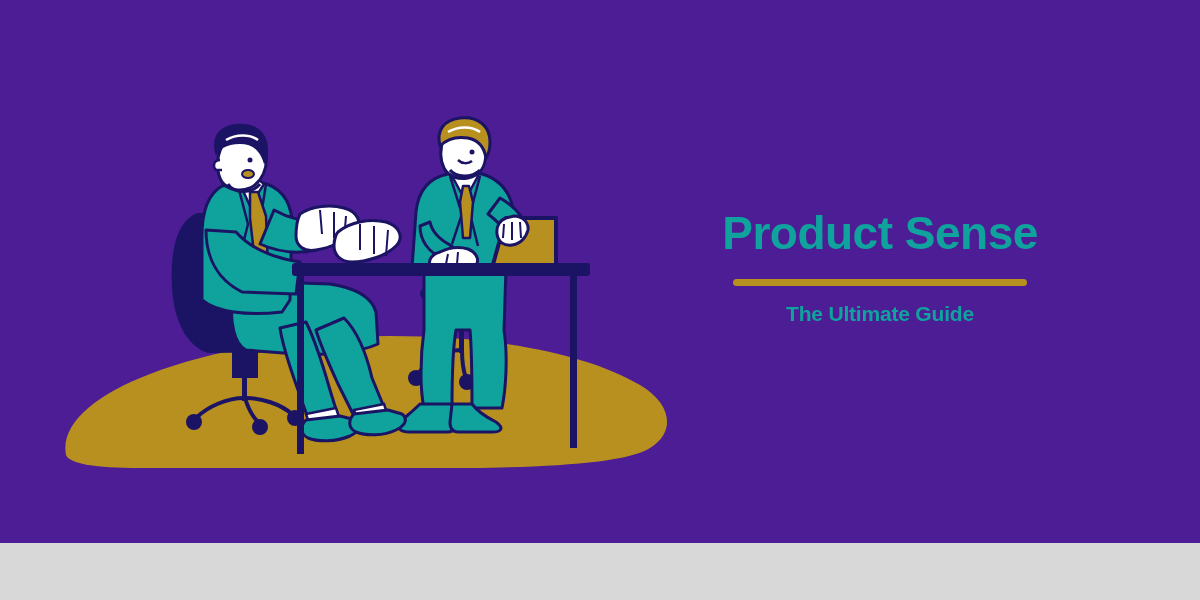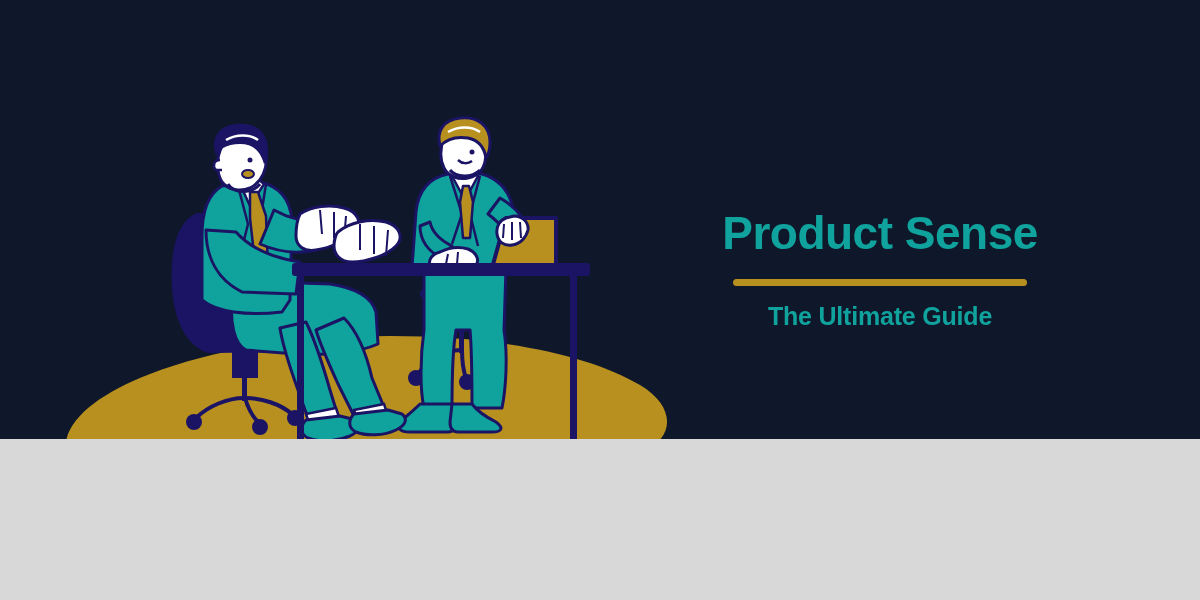--- a/index.html
+++ b/index.html
@@ -10,22 +10,22 @@
   body {
     width: 1200px;
     height: 600px;
     overflow: hidden;
     background: #d8d8d8;
     font-family: "Liberation Sans", sans-serif;
   }
   #banner {
     position: relative;
     width: 1200px;
-    height: 439px;
-    background: #0f172a;
+    height: 543px;
+    background: #4c1d95;
     overflow: hidden;
   }
   #illustration {
     position: absolute;
     left: 0;
     top: 0;
     width: 700px;
     height: 600px;
   }
   #text-block {
@@ -45,21 +45,21 @@
   }
   #divider {
     width: 294px;
     height: 7px;
     background: #b8901f;
     border-radius: 4px;
     margin: 18px auto 16px auto;
   }
   #subtitle {
     color: #10a39d;
-    font-size: 25px;
+    font-size: 21px;
     font-weight: bold;
     letter-spacing: -0.2px;
   }
 </style>
 </head>
 <body>
 
 <div id="banner">
 
   <svg id="illustration" viewBox="0 0 700 600" xmlns="http://www.w3.org/2000/svg">

